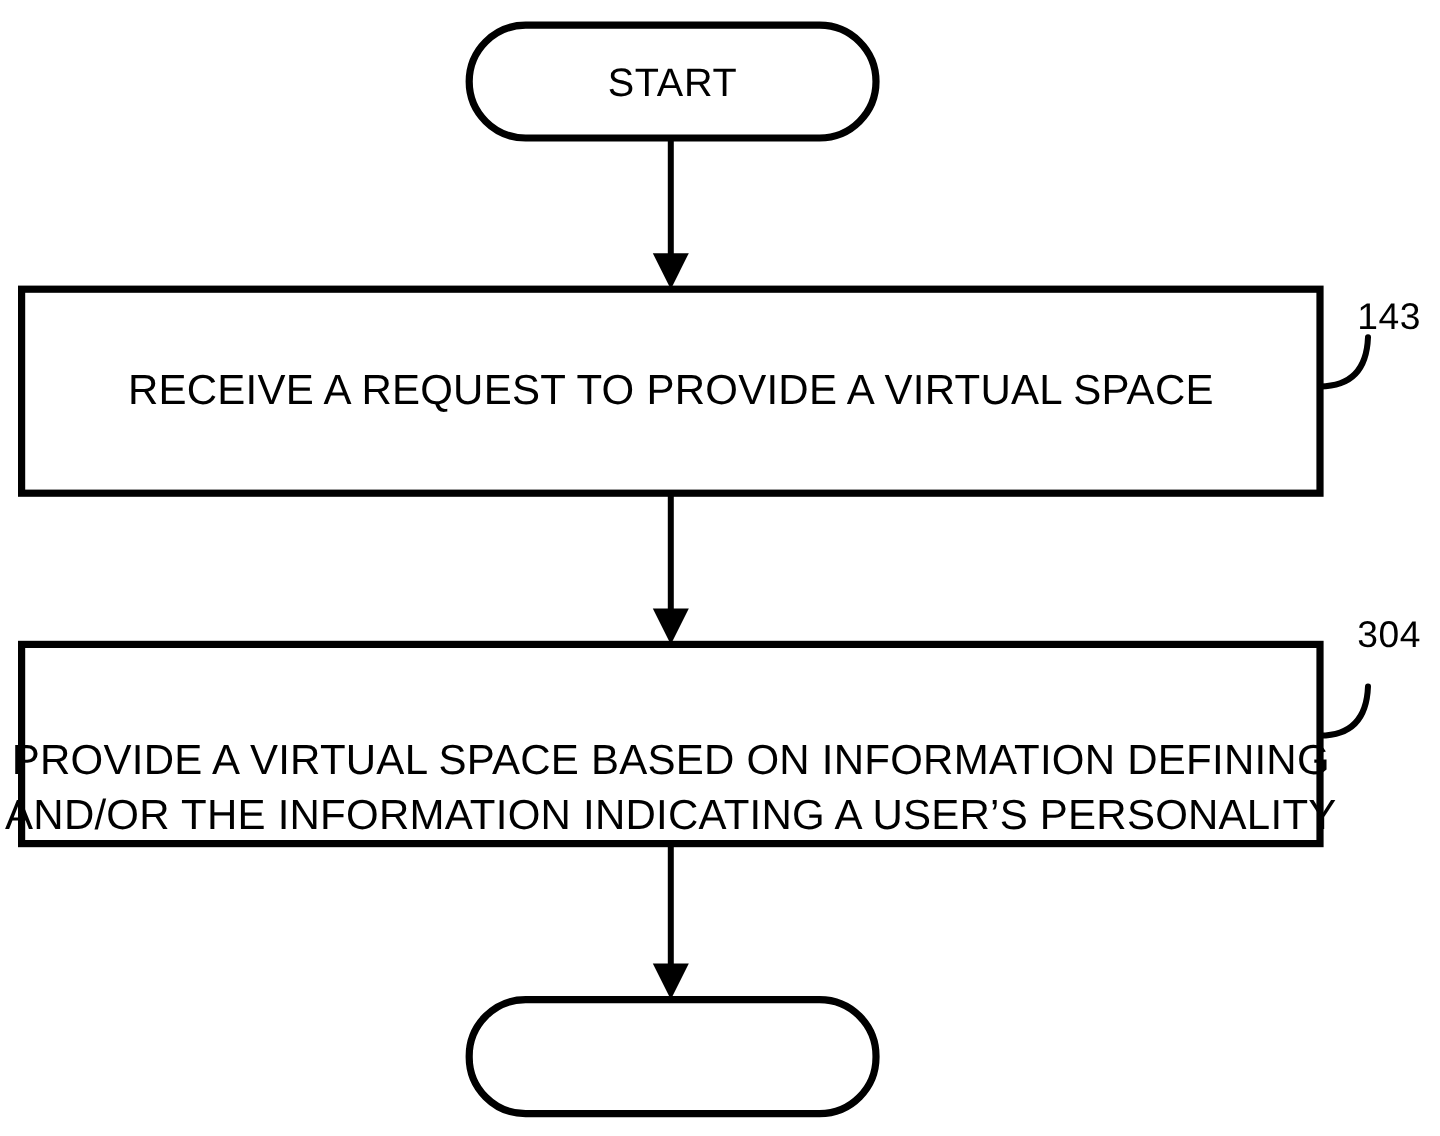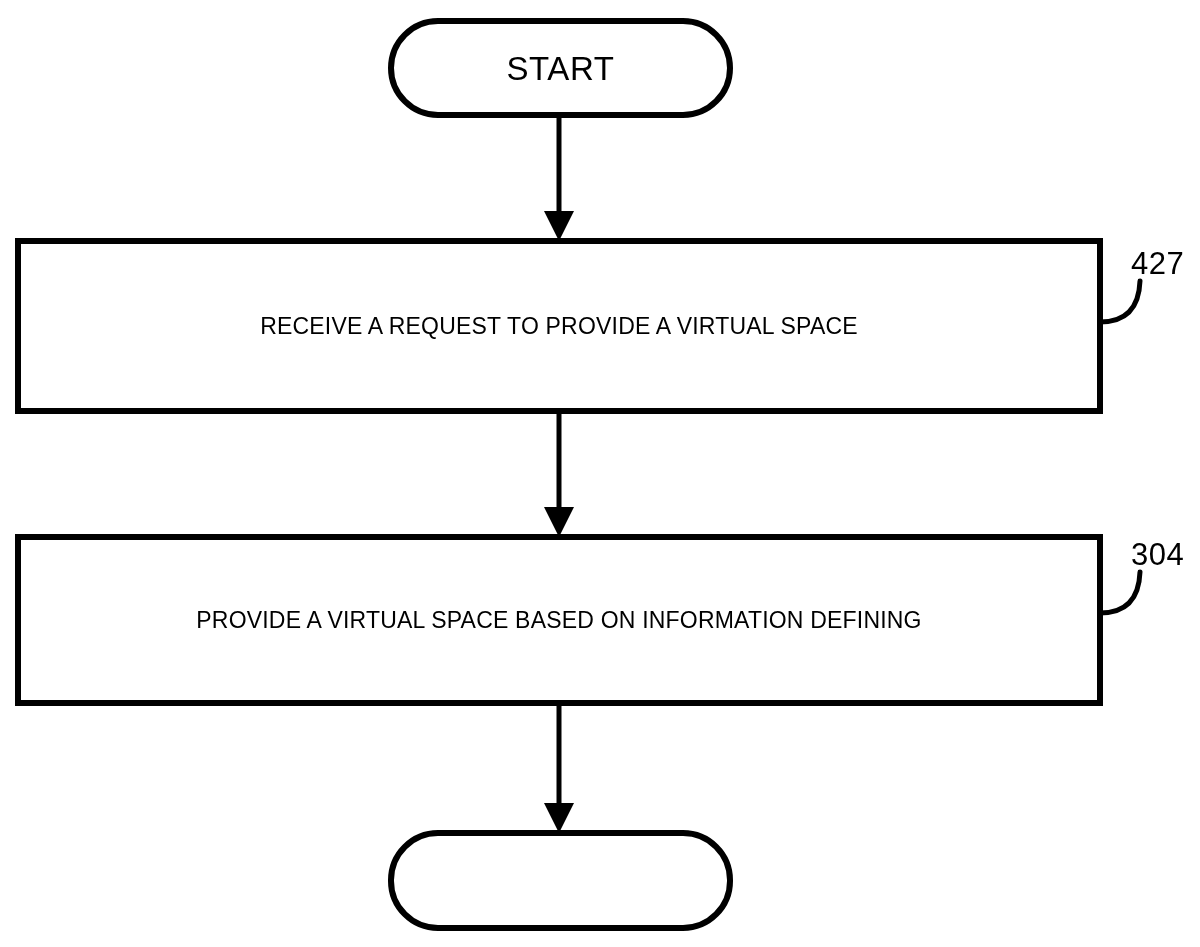--- a/index.html
+++ b/index.html
@@ -36,45 +36,45 @@
     text-align: center;
     line-height: 1.0;
     white-space: pre;
     pointer-events: none;
   }
   .terminal-label {
     font-size: 33px;
     letter-spacing: 0.6px;
   }
   .process-label {
-    font-size: 23px;
+    font-size: 35px;
     letter-spacing: 0.2px;
     line-height: 46px;
     flex-direction: column;
   }
   .ref-label {
     position: absolute;
     font-size: 31px;
     letter-spacing: 0.5px;
     white-space: pre;
   }
   .lbl-start {
     left: 391px; top: 21px; width: 339px; height: 94px;
   }
   .lbl-end {
     left: 391px; top: 833px; width: 339px; height: 95px;
   }
   .lbl-box302 {
     left: 18px; top: 241px; width: 1082px; height: 170px;
   }
   .lbl-box304 {
-    left: 18px; top: 537px; width: 1082px; height: 166px;
+    left: 18px; top: 537px; width: 1082px; height: 166px; justify-content: flex-end;
   }
   .lbl-ref302 { left: 1131px; top: 246px; }
-  .lbl-ref304 { left: 1131px; top: 537px; }
+  .lbl-ref304 { left: 1131px; top: 511px; }
 </style>
 </head>
 <body>
 
 <div id="flowchart-canvas">
 
   <svg id="flow-svg" viewBox="0 0 1200 947" xmlns="http://www.w3.org/2000/svg">
 
     <rect x="391" y="21" width="339" height="94" rx="47" ry="47" fill="#ffffff" stroke="#000000" stroke-width="6"></rect>
 
@@ -103,22 +103,23 @@
 
     <rect x="391" y="833" width="339" height="95" rx="47" ry="47" fill="#ffffff" stroke="#000000" stroke-width="6"></rect>
   </svg>
 
   <div class="node-label terminal-label lbl-start">START</div>
 
   <div class="node-label process-label lbl-box302">
     <span>RECEIVE A REQUEST TO PROVIDE A VIRTUAL SPACE</span>
   </div>
 
-  <div class="ref-label lbl-ref302">427</div>
+  <div class="ref-label lbl-ref302">143</div>
 
   <div class="node-label process-label lbl-box304">
     <span>PROVIDE A VIRTUAL SPACE BASED ON INFORMATION DEFINING</span>
+    <span>AND/OR THE INFORMATION INDICATING A USER’S PERSONALITY</span>
   </div>
 
   <div class="ref-label lbl-ref304">304</div>
 
 
 </div>
 
 </body></html>

